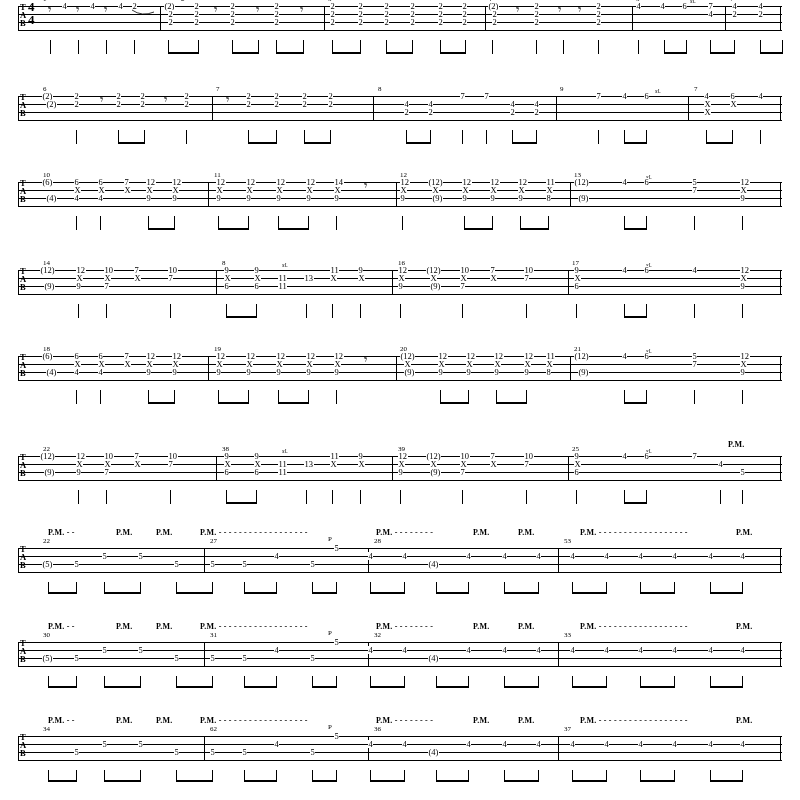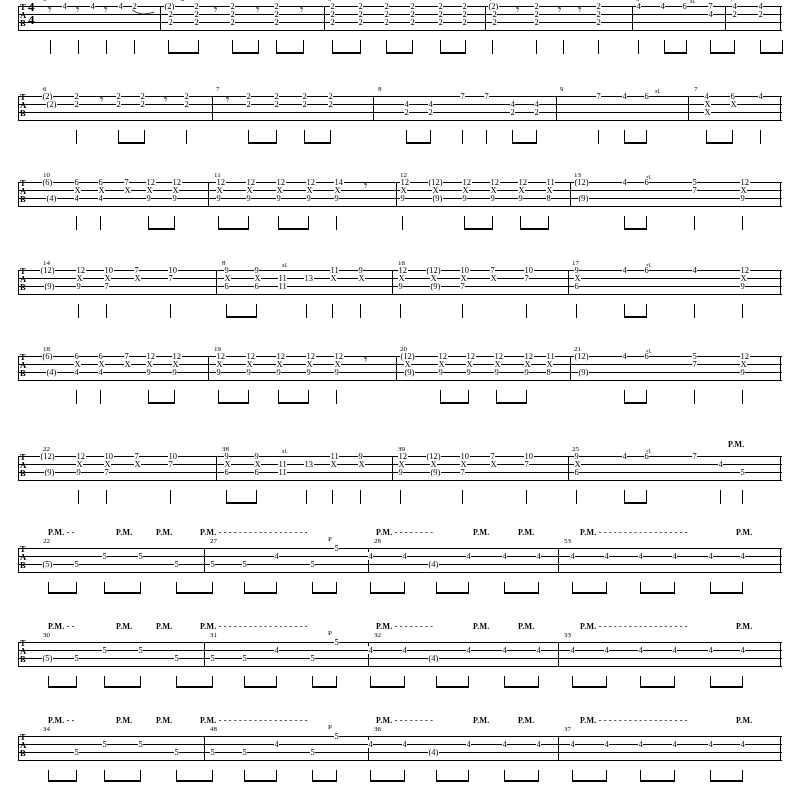--- a/index.html
+++ b/index.html
@@ -891,21 +891,21 @@
         <div class="line l3"></div>
     <div class="tabletter t">T</div>
     <div class="tabletter a">A</div>
     <div class="tabletter b">B</div>
     <div class="barline" style="left:0"></div>
     <div class="barline" style="left:186px"></div>
     <div class="barline" style="left:350px"></div>
     <div class="barline" style="left:540px"></div>
     <div class="barline" style="left:762px"></div>
     <div class="measnum" style="left:25px;top:-11px">34</div>
-    <div class="measnum" style="left:192px;top:-11px">48</div>
+    <div class="measnum" style="left:192px;top:-11px">62</div>
     <div class="measnum" style="left:356px;top:-11px">36</div>
     <div class="measnum" style="left:546px;top:-11px">37</div>
     <div class="pm" style="left:310px;top:-13px;font-weight:normal;font-size:7px">P</div>
 
     <div class="note" style="left:56px;top:12px">5</div>
     <div class="note" style="left:84px;top:4px">5</div>
     <div class="note" style="left:120px;top:4px">5</div>
     <div class="note" style="left:156px;top:12px">5</div>
     <div class="note" style="left:192px;top:12px">5</div>
     <div class="note" style="left:224px;top:12px">5</div>

